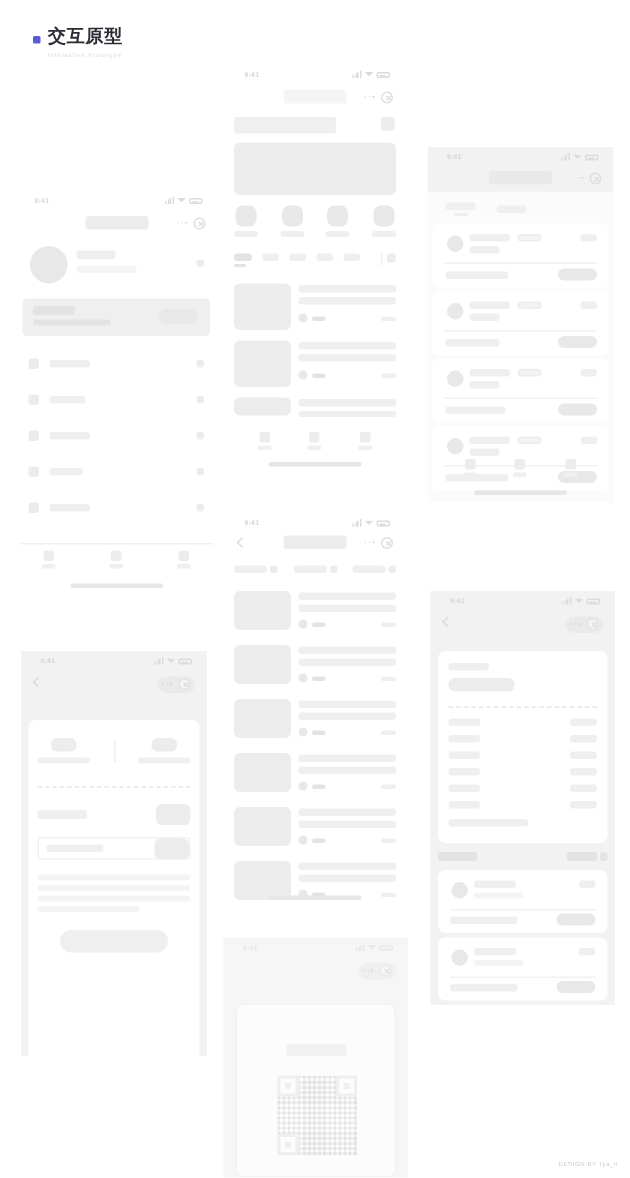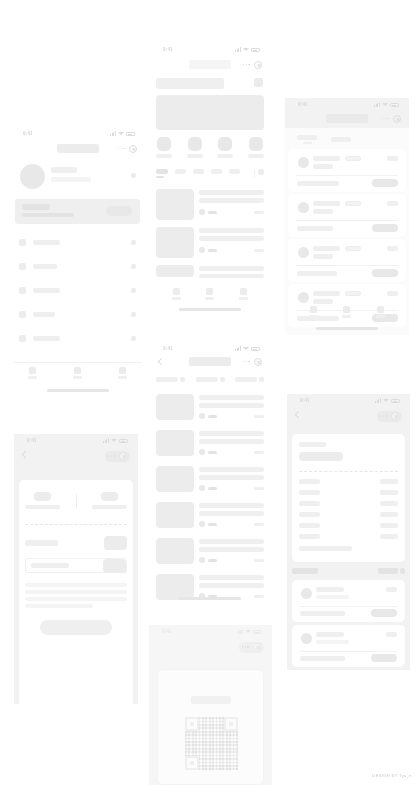--- a/index.html
+++ b/index.html
@@ -68,20 +68,27 @@
   .home { position:absolute; left:50%; transform:translateX(-50%); width:62px; height:2.5px; background:#e6e6e6; border-radius:2px; }
 
   .row { display:flex; align-items:center; }
   .col { display:flex; flex-direction:column; }
 </style>
 </head>
 <body>
 
 <div class="page">
 
+  <div class="hdr">
+    <span class="hdr-dot"></span>
+    <span class="hdr-txt">
+      <span class="hdr-title">交互原型</span>
+      <span class="hdr-sub">Interactive Prototype</span>
+    </span>
+  </div>
   <div class="credit">DESIGN BY Tya_n</div>
 
   <div class="scr" style="left:10px; top:127px; width:135px; height:268px;">
     <div class="sb">
       <span class="time">9:41</span>
       <span class="rt">
         <span class="sig">
             <i></i>
             <i></i>
             <i></i>

